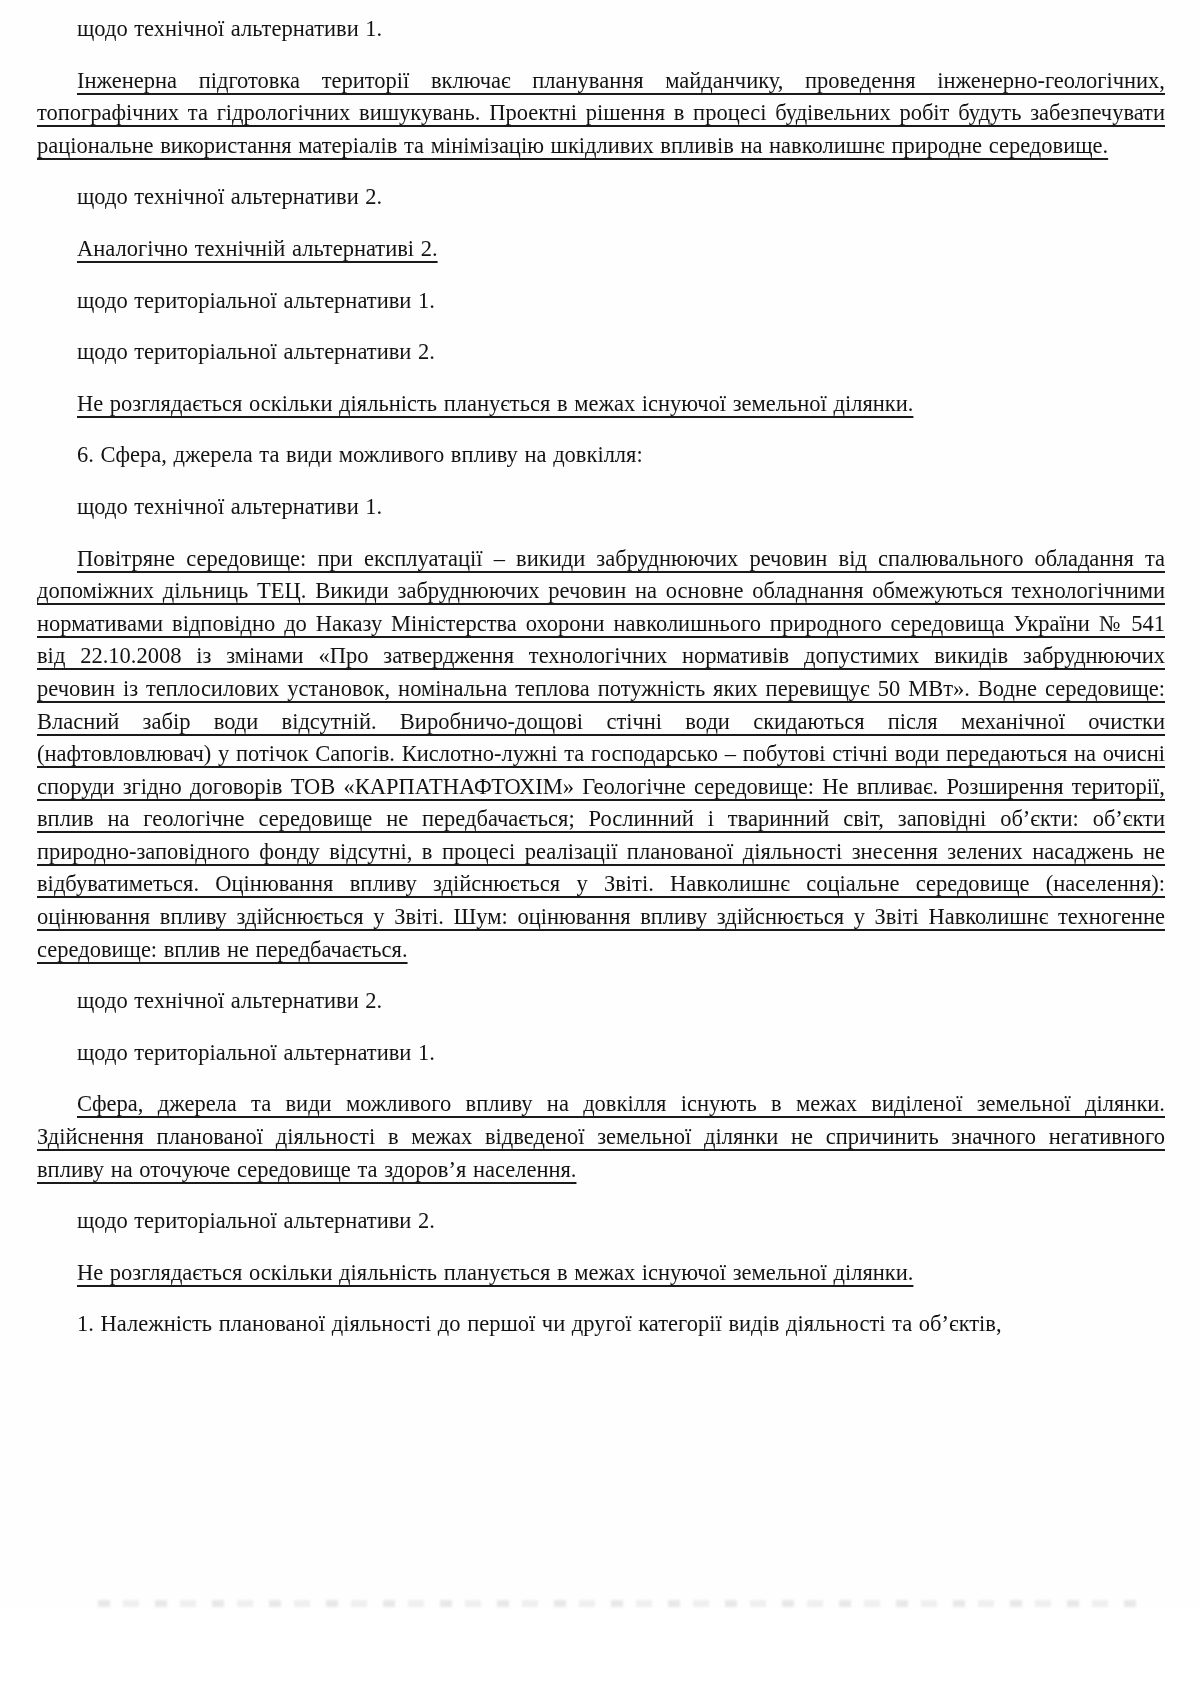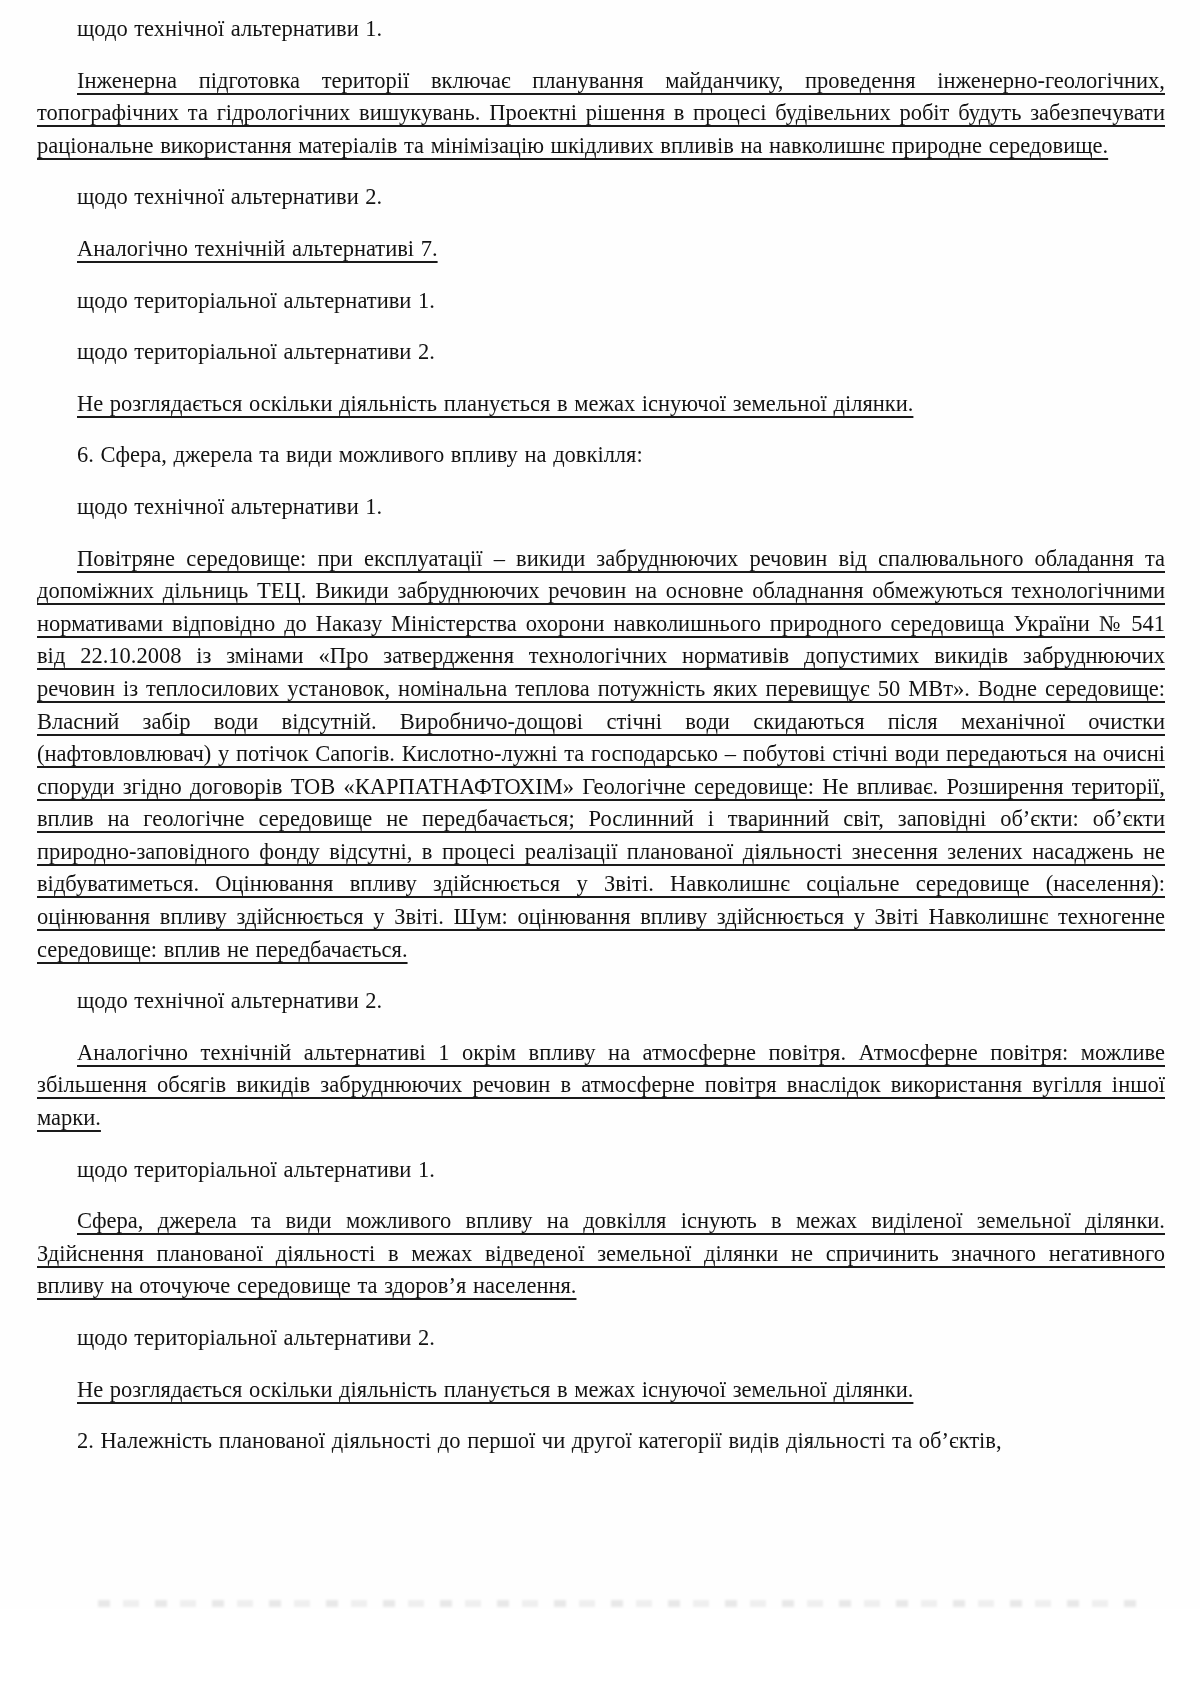--- a/index.html
+++ b/index.html
@@ -56,44 +56,43 @@
 <body>
 
 <div class="page">
 
   <p class="para single">щодо технічної альтернативи 1.</p>
 
   <p class="para"><span class="ul">Інженерна підготовка території включає планування майданчику, проведення інженерно-геологічних, топографічних та гідрологічних вишукувань. Проектні рішення в процесі будівельних робіт будуть забезпечувати раціональне використання матеріалів та мінімізацію шкідливих впливів на навколишнє природне середовище.</span></p>
 
   <p class="para single">щодо технічної альтернативи 2.</p>
 
-  <p class="para"><span class="ul">Аналогічно технічній альтернативі 7.</span></p>
+  <p class="para"><span class="ul">Аналогічно технічній альтернативі 2.</span></p>
 
   <p class="para single">щодо територіальної альтернативи 1.</p>
 
 
   <p class="para single">щодо територіальної альтернативи 2.</p>
 
   <p class="para"><span class="ul">Не розглядається оскільки діяльність планується в межах існуючої земельної ділянки.</span></p>
 
   <p class="para single">6. Сфера, джерела та види можливого впливу на довкілля:</p>
 
   <p class="para single">щодо технічної альтернативи 1.</p>
 
   <p class="para"><span class="ul">Повітряне середовище: при експлуатації – викиди забруднюючих речовин від спалювального обладання та допоміжних дільниць ТЕЦ. Викиди забруднюючих речовин на основне обладнання обмежуються технологічними нормативами відповідно до Наказу Міністерства охорони навколишнього природного середовища України № 541 від 22.10.2008 із змінами «Про затвердження технологічних нормативів допустимих викидів забруднюючих речовин із теплосилових установок, номінальна теплова потужність яких перевищує 50 МВт». Водне середовище: Власний забір води відсутній. Виробничо-дощові стічні води скидаються після механічної очистки (нафтовловлювач) у потічок Сапогів. Кислотно-лужні та господарсько – побутові стічні води передаються на очисні споруди згідно договорів ТОВ «КАРПАТНАФТОХІМ» Геологічне середовище: Не впливає. Розширення території, вплив на геологічне середовище не передбачається; Рослинний і тваринний світ, заповідні об’єкти: об’єкти природно-заповідного фонду відсутні, в процесі реалізації планованої діяльності знесення зелених насаджень не відбуватиметься. Оцінювання впливу здійснюється у Звіті. Навколишнє соціальне середовище (населення): оцінювання впливу здійснюється у Звіті. Шум: оцінювання впливу здійснюється у Звіті Навколишнє техногенне середовище: вплив не передбачається.</span></p>
 
   <p class="para single">щодо технічної альтернативи 2.</p>
 
-  <p class="para"><span class="ul">Аналогічно технічній альтернативі 1 окрім впливу на атмосферне повітря. Атмосферне повітря: можливе збільшення обсягів викидів забруднюючих речовин в атмосферне повітря внаслідок використання вугілля іншої марки.</span></p>
 
   <p class="para single">щодо територіальної альтернативи 1.</p>
 
   <p class="para"><span class="ul">Сфера, джерела та види можливого впливу на довкілля існують в межах виділеної земельної ділянки. Здійснення планованої діяльності в межах відведеної земельної ділянки не спричинить значного негативного впливу на оточуюче середовище та здоров’я населення.</span></p>
 
   <p class="para single">щодо територіальної альтернативи 2.</p>
 
   <p class="para"><span class="ul">Не розглядається оскільки діяльність планується в межах існуючої земельної ділянки.</span></p>
 
-  <p class="para single">2. Належність планованої діяльності до першої чи другої категорії видів діяльності та об’єктів,</p>
+  <p class="para single">1. Належність планованої діяльності до першої чи другої категорії видів діяльності та об’єктів,</p>
 
   <div class="cutoff-artifact"></div>
 
 </div>
 
 </body></html>

